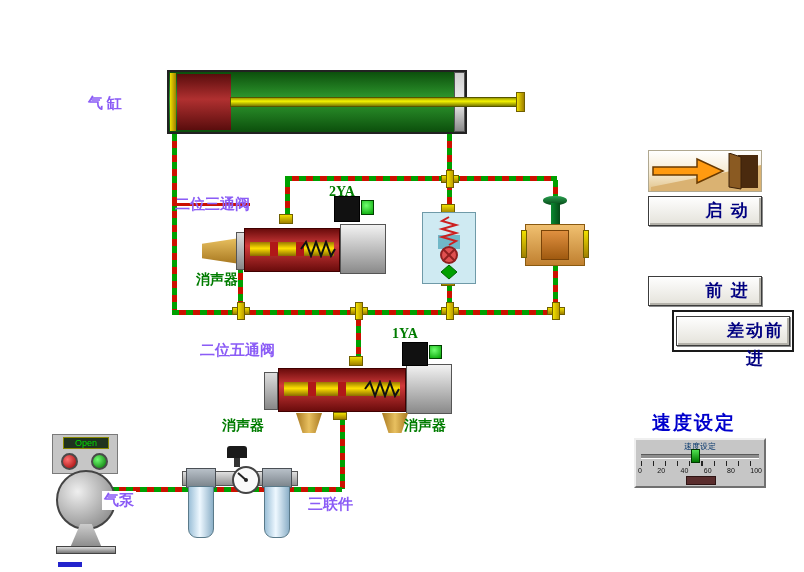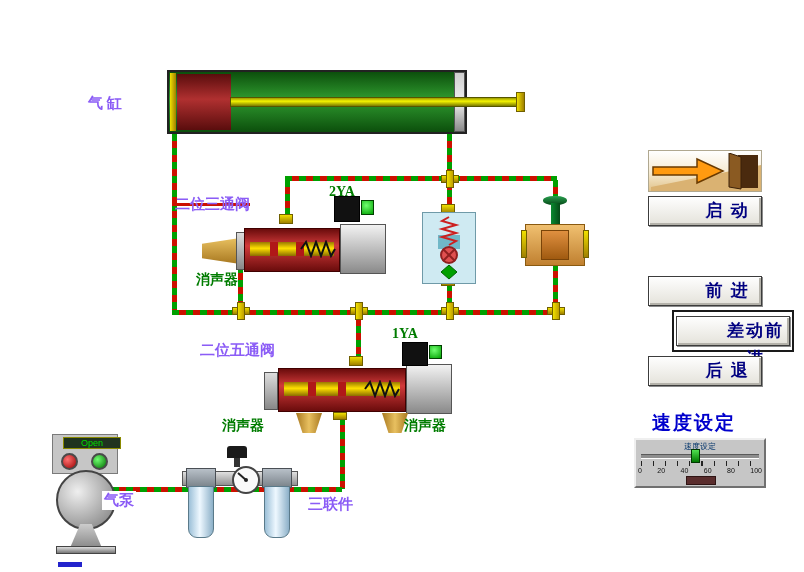--- a/index.html
+++ b/index.html
@@ -166,21 +166,21 @@
   <svg class="a" style="left:364px;top:380px" width="36" height="18" viewBox="0 0 36 18">
     <polyline points="1,9 6,2 11,16 16,2 21,16 26,2 31,16 35,9" fill="none" stroke="#111" stroke-width="2"></polyline>
   </svg>
   <div class="a sol" style="left:406px;top:364px;width:46px;height:50px"></div>
   <div class="a coil" style="left:402px;top:342px;width:26px;height:24px"></div>
   <div class="a led" style="left:429px;top:345px;width:13px;height:14px"></div>
   <div class="a mufd" style="left:296px;top:413px;width:26px;height:20px"></div>
   <div class="a mufd" style="left:382px;top:413px;width:26px;height:20px"></div>
 
   <div class="a open-panel" style="left:52px;top:434px;width:66px;height:40px">
-    <div class="a open-tag" style="left:10px;top:2px;width:58px;height:12px">Open</div>
+    <div class="a open-tag" style="left:10px;top:2px;width:46px;height:12px">Open</div>
     <div class="a pb pb-red" style="left:8px;top:18px;width:17px;height:17px"></div>
     <div class="a pb pb-grn" style="left:38px;top:18px;width:17px;height:17px"></div>
   </div>
 
   <div class="a pump-circle" style="left:56px;top:470px;width:60px;height:60px"></div>
   <div class="a pump-stand" style="left:70px;top:524px;width:32px;height:24px"></div>
   <div class="a pump-base" style="left:56px;top:546px;width:60px;height:8px"></div>
 
   <div class="a frl-manifold" style="left:182px;top:471px;width:116px;height:15px"></div>
   <div class="a frl-head" style="left:186px;top:468px;width:30px;height:20px"></div>
@@ -213,21 +213,20 @@
       <polygon points="78,0 90,4 90,36 78,34" fill="#8a5a22" stroke="#3a2008"></polygon>
       <polygon points="2,14 46,14 46,6 72,18 46,30 46,22 2,22" fill="#ff9a10" stroke="#6a3a00" stroke-width="1.5"></polygon>
     </svg>
   </div>
 
   <div class="a hmi-btn" style="left:648px;top:196px">启  动</div>
   <div class="a hmi-btn" style="left:648px;top:276px">前  进</div>
   <div class="a sel-wrap" style="left:672px;top:310px;width:122px;height:42px">
     <div class="a hmi-btn" style="left:2px;top:4px">差动前进</div>
   </div>
-  <div class="a hmi-btn" style="left:648px;top:356px">后  退</div>
 
   <div class="a speed-title" style="left:652px;top:410px">速度设定</div>
 
   <div class="a slider-panel" style="left:634px;top:438px;width:132px;height:50px">
     <div class="a slider-caption">速度设定</div>
     <div class="a slider-track" style="left:5px;top:14px;width:118px;height:5px"></div>
     <div class="a slider-thumb" style="left:55px;top:9px;width:9px;height:14px"></div>
     <div class="a slider-ticks" style="left:5px;top:21px;width:119px;height:5px"></div>
     <div class="a slider-nums" style="left:2px;top:27px;width:124px">
       <span>0</span>

